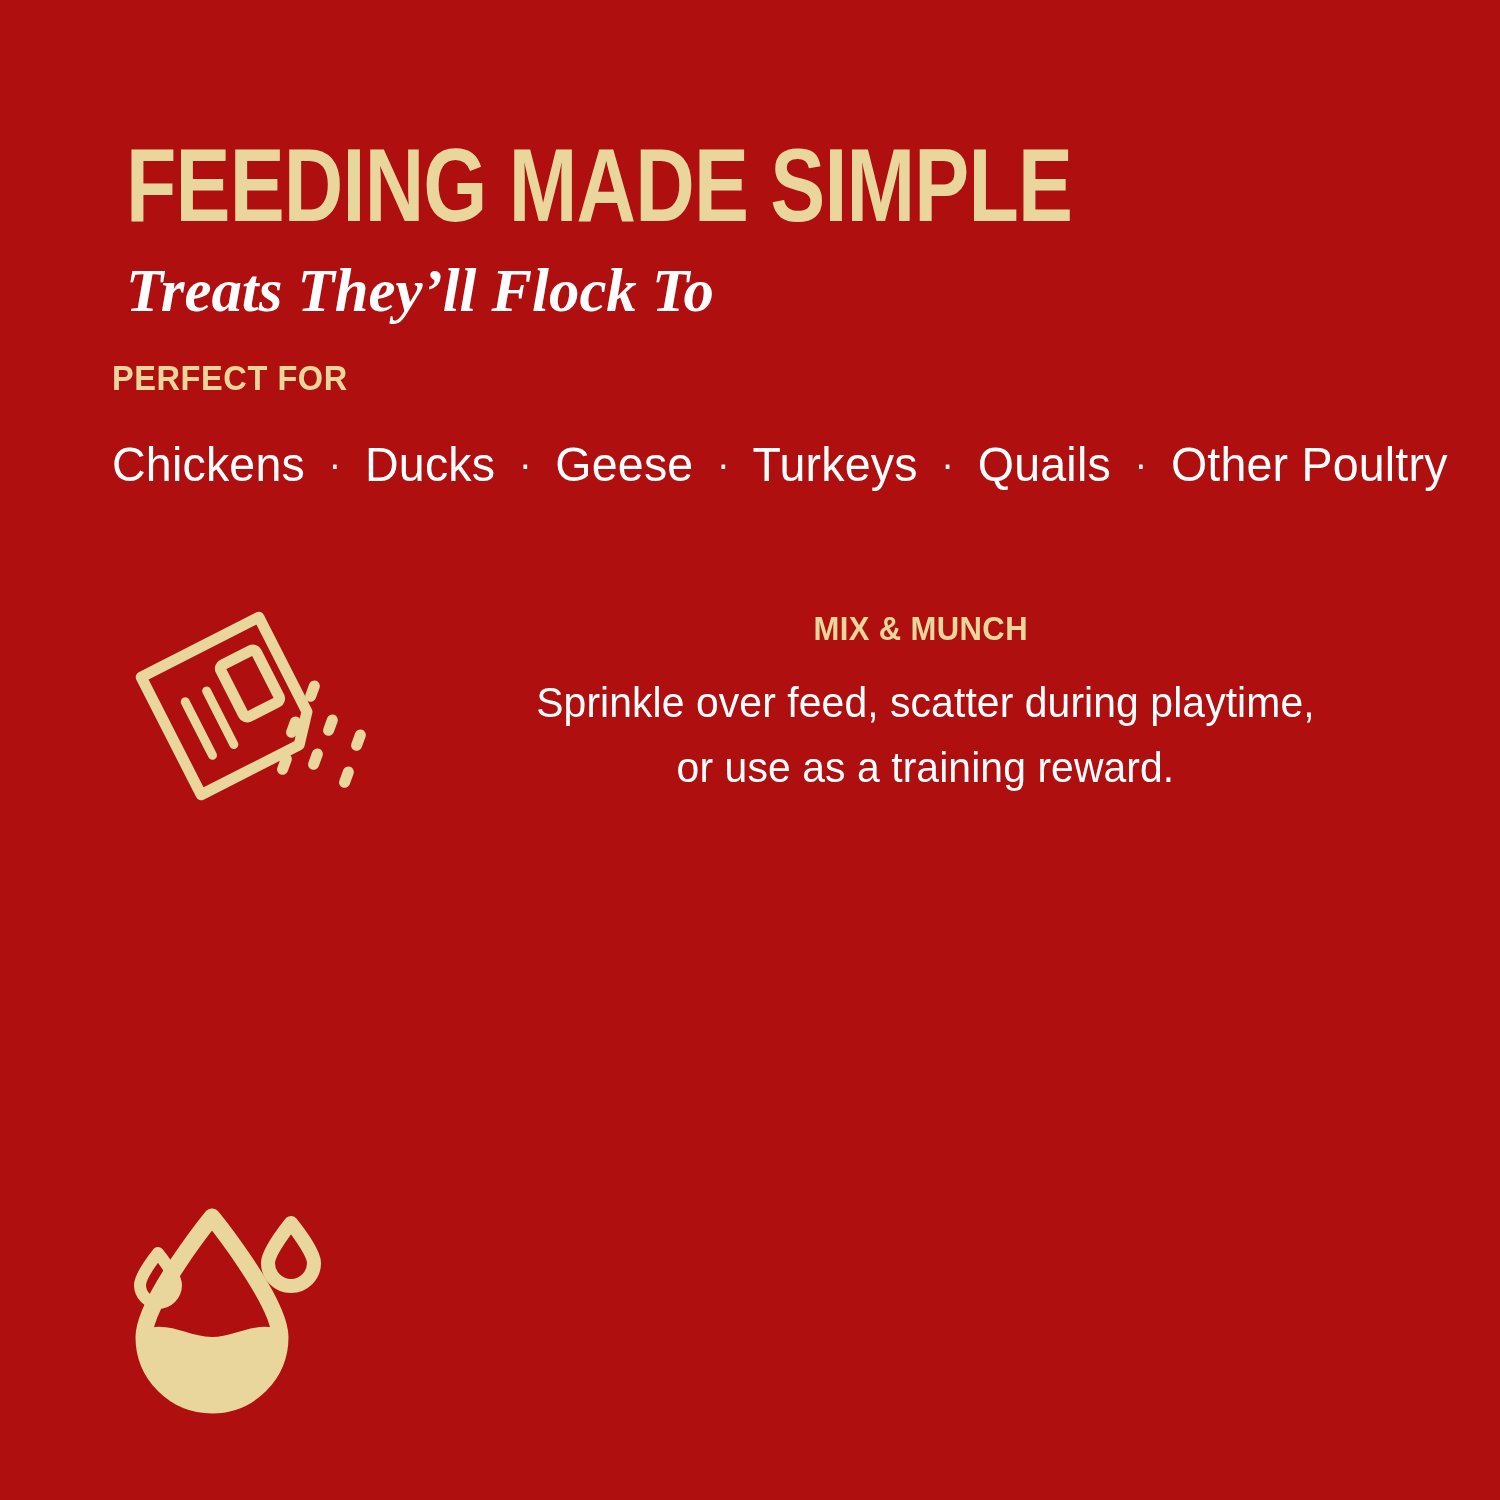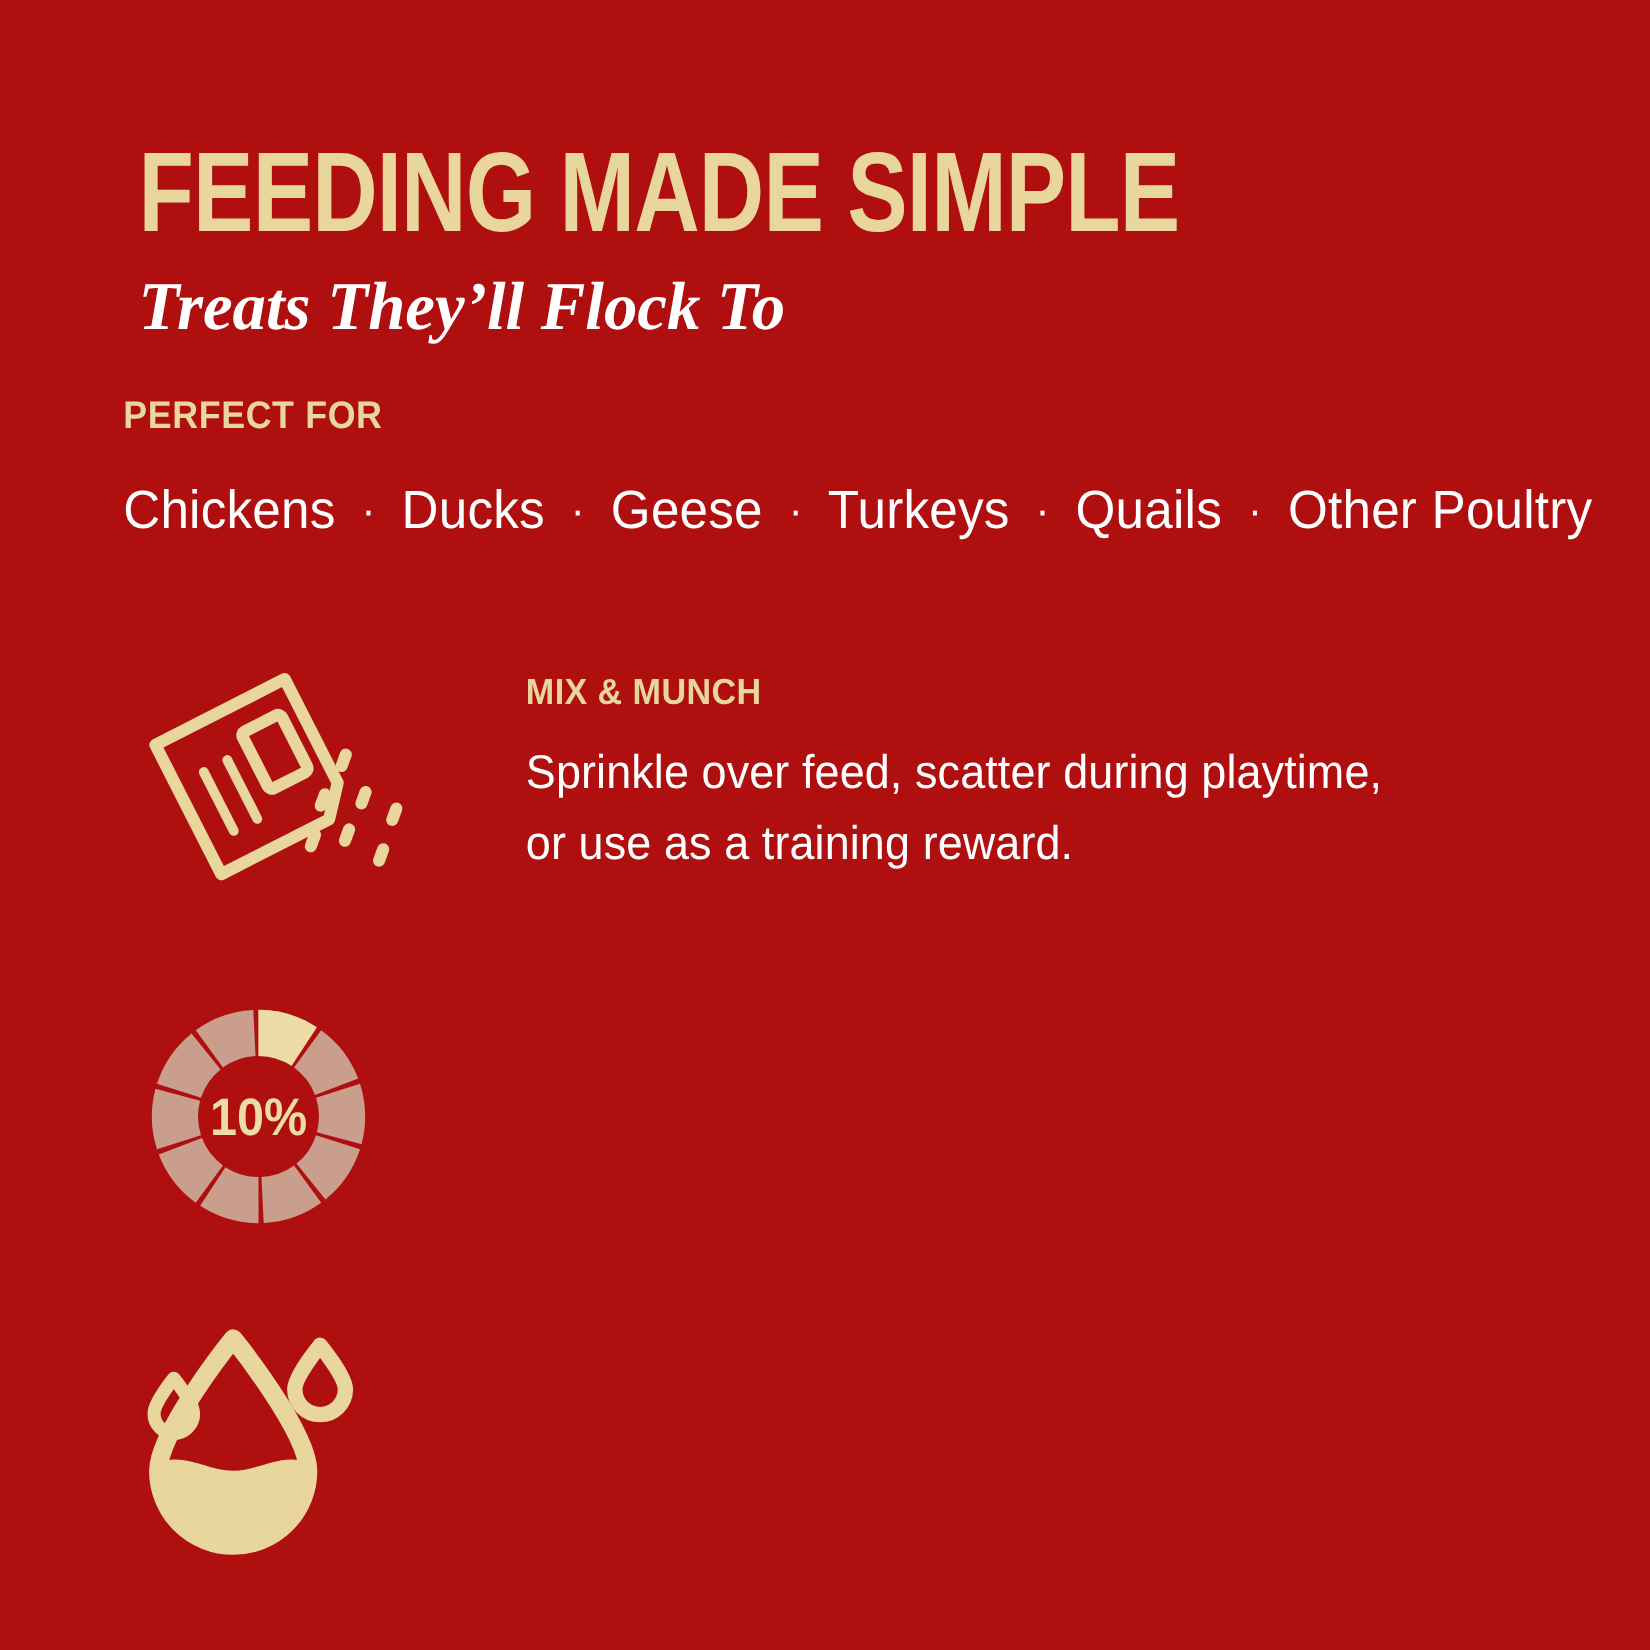--- a/index.html
+++ b/index.html
@@ -12,21 +12,21 @@
     background: #AF0F0F;
     font-family: "Liberation Sans", sans-serif;
     overflow: hidden;
     position: relative;
   }
 
   
   .header {
     position: absolute;
     left: 126px;
-    top: 125px;
+    top: 136px;
     width: 1280px;
   }
   .main-title {
     color: #E9D69C;
     font-family: "Liberation Sans", sans-serif;
     font-weight: 700;
     font-size: 103px;
     line-height: 0.98;
     letter-spacing: -1px;
     transform: scaleX(0.80);
@@ -83,21 +83,21 @@
   }
 
   
   .row {
     position: absolute;
     left: 120px;
     width: 1300px;
     display: flex;
     align-items: flex-start;
   }
-  #row-0 { top: 596px; }
+  #row-0 { top: 596px; text-align: center; }
   #row-1 { top: 900px; }
   #row-2 { top: 1205px; }
 
   .icon-cell {
     width: 358px;
     flex: 0 0 358px;
     position: relative;
     height: 230px;
   }
   .text-cell {
@@ -177,32 +177,20 @@
     </svg>
   </div>
   <div class="text-cell">
     <div class="feat-title">MIX &amp; MUNCH</div>
     <div class="feat-body">Sprinkle over feed, scatter during playtime,
 or use as a training reward.</div>
   </div>
 </div>
 
 <div class="row" id="row-1">
-  <div class="icon-cell">
-    <svg class="icon-svg" width="230" height="230" viewBox="0 0 230 230">
-
-      <g transform="rotate(-90 115 115)" fill="none" stroke-width="42">
-
-        <circle cx="115" cy="115" r="76" stroke="#C99E8C" stroke-dasharray="44.0 3.8" stroke-dashoffset="-47.8" pathLength="478"></circle>
-
-        <circle cx="115" cy="115" r="76" stroke="#EDDCA6" stroke-dasharray="44.0 434" stroke-dashoffset="0" pathLength="478"></circle>
-      </g>
-      <text x="115" y="115" text-anchor="middle" dominant-baseline="central" fill="#EDDCA6" font-family="Liberation Sans, sans-serif" font-weight="700" font-size="48" transform="scale(0.92 1) translate(10 0)">10%</text>
-    </svg>
-  </div>
 </div>
 
 <div class="row" id="row-2">
   <div class="icon-cell">
     <svg class="icon-svg" width="230" height="210" viewBox="0 0 230 210">
       <defs>
         <clipPath id="dropClip">
           <path d="M92 12 C92 12 24 96 24 132 A68 68 0 0 0 160 132 C160 96 92 12 92 12 Z"></path>
         </clipPath>
       </defs>

